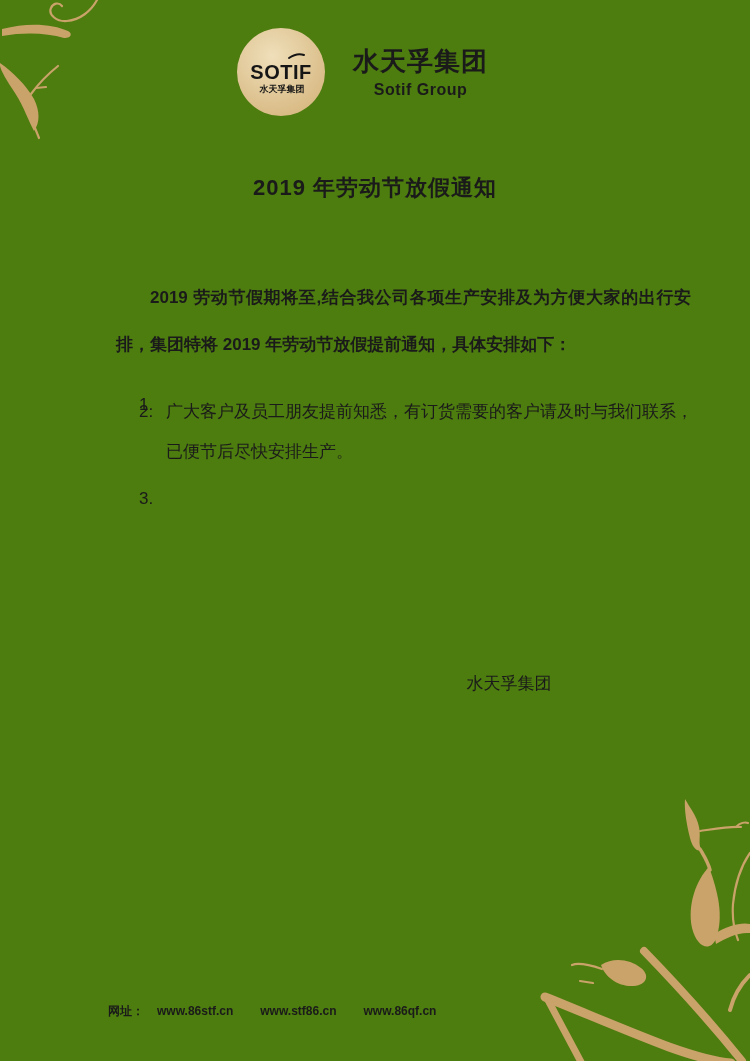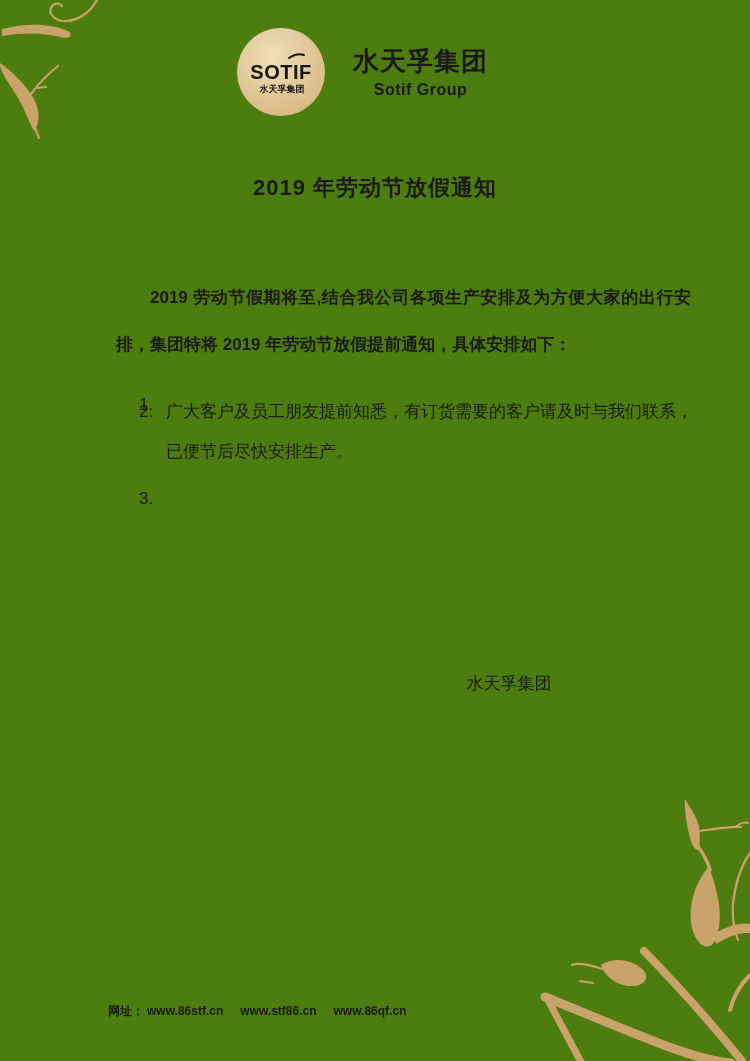--- a/index.html
+++ b/index.html
@@ -115,21 +115,21 @@
   
   .page-footer {
     position: absolute;
     left: 108px; top: 1001px;
     font-size: 12px;
     font-weight: bold;
     line-height: 20px;
     color: var(--ink, #1A1A1A);
   }
   .f-label { margin-right: 3px; }
-  .site { margin-right: 17px; }
+  .site { margin-right: 17px; margin-left: 10px; }
   .site:last-child { margin-right: 0; }
 </style>
 </head>
 <body>
 
 <div class="page">
 
   <svg class="deco" viewBox="0 0 750 1061" aria-hidden="true">
 
     <g>

